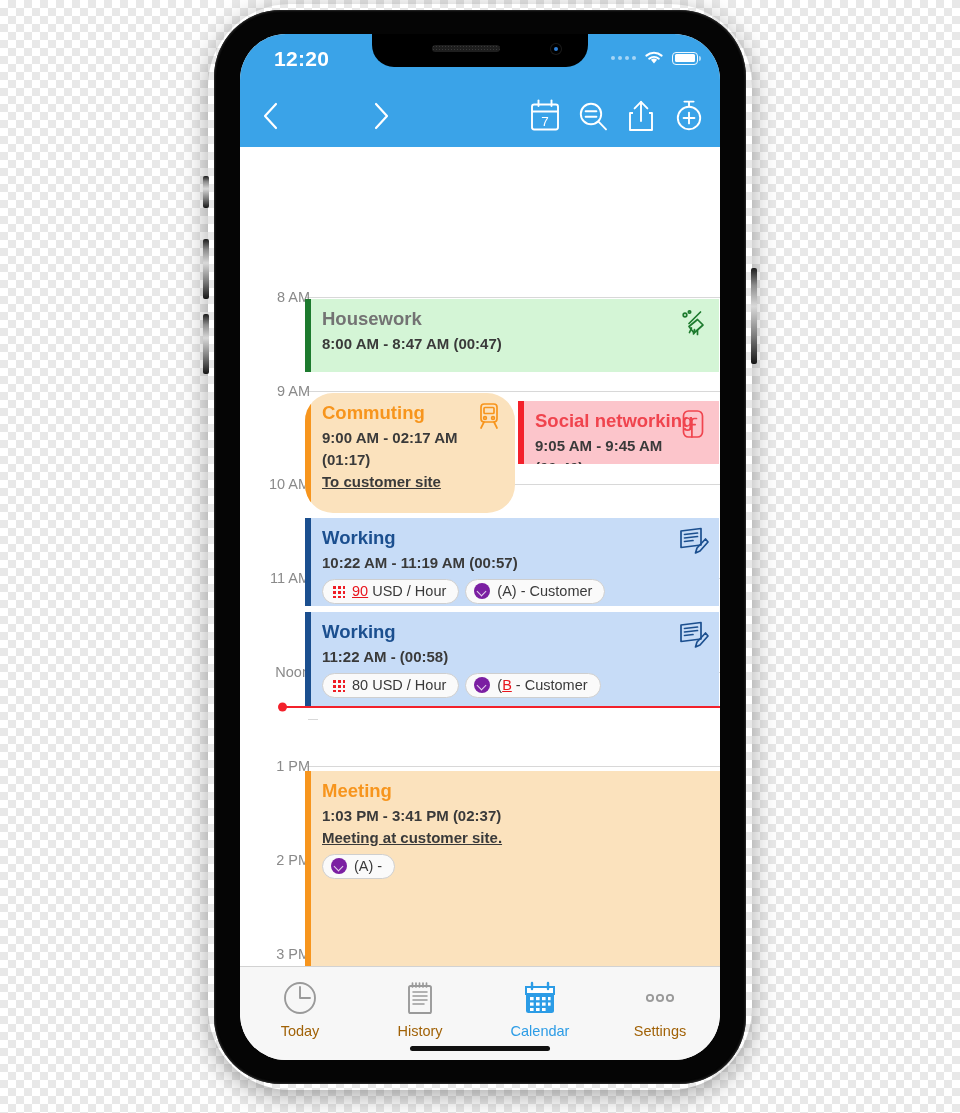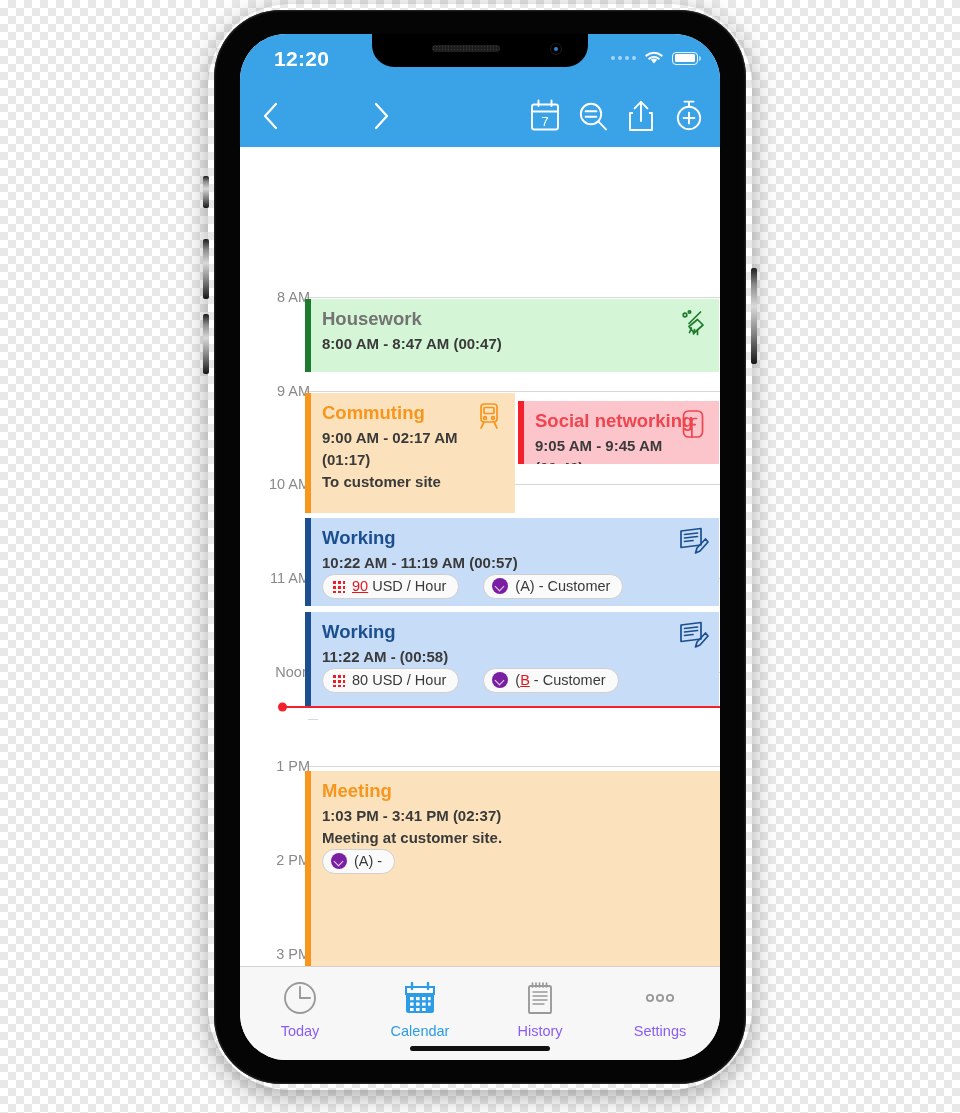--- a/index.html
+++ b/index.html
@@ -150,23 +150,23 @@
   .ev{
     position:absolute;
     box-sizing:border-box;
     overflow:hidden;
     cursor:pointer;
   }
   .ev .bar{position:absolute;left:0;top:0;bottom:0;width:6px;}
   .ev .inner{position:absolute;left:6px;right:0;top:0;bottom:0;padding:8px 10px 0 11px;box-sizing:border-box;}
   .ev .ttl{font-size:18.5px;font-weight:bold;line-height:1.3;}
   .ev .tm{font-size:15px;font-weight:bold;color:#3a3a3a;line-height:1.45;margin-top:2px;}
-  .ev .note{font-size:15px;font-weight:bold;color:#3a3a3a;line-height:1.45;}
+  .ev .note{font-size:15px;font-weight:bold;color:#3a3a3a;line-height:1.45;text-decoration:underline;}
   .ev .cat-icon{position:absolute;right:9px;top:7px;width:34px;height:32px;}
-  .tags{display:flex;gap:24px;flex-wrap:wrap;}
+  .tags{display:flex;gap:6px;margin-top:5px;flex-wrap:wrap;}
   .tag{
     display:inline-flex;align-items:center;gap:7px;
     background:#fafafa;border:1px solid #cfcfcf;border-radius:13px;
     height:25px;padding:0 12px 0 8px;box-sizing:border-box;
     font-size:14.5px;color:#3a3a3a;white-space:nowrap;
   }
   .griddots{
     width:14px;height:14px;flex:0 0 14px;
     background-image:radial-gradient(circle,#ef1c24 1.45px,transparent 1.6px);
     background-size:5px 5px;background-position:1px 1px;
@@ -186,21 +186,21 @@
   #nowdot{position:absolute;left:38px;width:9px;height:9px;border-radius:50%;background:#f3212b;transform:translateY(-3.5px);}
 
   
   #tabbar{
     position:absolute;left:0;right:0;bottom:0;height:93px;
     background:#f7f7f7;border-top:1px solid #d2d2d2;
     display:flex;
   }
   .tab{
     flex:1;display:flex;flex-direction:column;align-items:center;
-    padding-top:11px;cursor:pointer;color:#8b5cf6;
+    padding-top:11px;cursor:pointer;color:#a16207;
   }
   .tab .lbl{font-size:14.5px;margin-top:5px;}
   .tab.active{color:#2c9ce6;}
   .tab .ico{width:40px;height:40px;display:block;}
   #homebar{
     position:absolute;left:50%;transform:translateX(-50%);bottom:9px;
     width:140px;height:5px;border-radius:3px;background:#111;
   }
 </style>
 </head>
@@ -318,21 +318,21 @@
               <div class="tm">8:00 AM - 8:47 AM (00:47)</div>
             </div>
             <div class="cat-icon"><svg viewBox="0 0 34 32">
                 <path d="M24.5 6 L13 17.5" stroke="#1d7a2e" stroke-width="1.7" fill="none" stroke-linecap="round" stroke-linejoin="round"></path>
                 <path d="M21.5 13.5 L27 19 L18 27 L13 20.5 Z" stroke="#1d7a2e" stroke-width="1.7" fill="none" stroke-linecap="round" stroke-linejoin="round"></path>
                 <path d="M15.5 22 L13.5 26.5 M18.5 23.5 L17.5 28 M21.5 24.5 L21.5 28.5" stroke="#1d7a2e" stroke-width="1.7" fill="none" stroke-linecap="round" stroke-linejoin="round"></path>
                 <circle cx="9" cy="9" r="1.8" stroke="#1d7a2e" stroke-width="1.7" fill="none" stroke-linecap="round" stroke-linejoin="round"></circle>
                 <circle cx="13.5" cy="6" r="1.2" stroke="#1d7a2e" stroke-width="1.7" fill="none" stroke-linecap="round" stroke-linejoin="round"></circle>
               </svg></div>
           </div>
-          <div class="ev" style="top: 246px; height: 120px; left: 0px; width: 210px; background: rgb(251, 226, 189);">
+          <div class="ev" style="top: 246px; height: 120px; left: 0px; width: 210px; background: rgb(251, 226, 189); border-radius: 28px;">
             <div class="bar" style="background: rgb(247, 149, 29);"></div>
             <div class="inner">
               <div class="ttl" style="color: rgb(247, 149, 29);">Commuting</div>
               <div class="tm">9:00 AM - 02:17 AM (01:17)</div>
               <div class="note">To customer site</div>
             </div>
             <div class="cat-icon"><svg viewBox="0 0 34 32">
                 <rect x="9" y="4" width="16" height="18" rx="3.2" stroke="#f7951d" stroke-width="1.7" fill="none" stroke-linecap="round" stroke-linejoin="round"></rect>
                 <rect x="12" y="7.5" width="10" height="6" rx="1" stroke="#f7951d" stroke-width="1.7" fill="none" stroke-linecap="round" stroke-linejoin="round"></rect>
                 <circle cx="13" cy="18" r="1.4" stroke="#f7951d" stroke-width="1.7" fill="none" stroke-linecap="round" stroke-linejoin="round"></circle>
@@ -423,20 +423,28 @@
         </div>
     </div>
 
     <div id="tabbar">
         <div class="tab">
           <span class="ico"><svg viewBox="0 0 40 40">
               <circle cx="20" cy="20" r="15" stroke="#9a9a9a" stroke-width="1.9" fill="none" stroke-linecap="round" stroke-linejoin="round"></circle>
               <path d="M20 9 V20 H30" stroke="#9a9a9a" stroke-width="1.9" fill="none" stroke-linecap="round" stroke-linejoin="round"></path>
             </svg></span>
           <span class="lbl">Today</span>
+        </div>
+        <div class="tab">
+          <span class="ico"><svg viewBox="0 0 40 40">
+              <rect x="9" y="8" width="22" height="27" rx="1.6" stroke="#9a9a9a" stroke-width="1.9" fill="none" stroke-linecap="round" stroke-linejoin="round"></rect>
+              <path d="M12.5 5 V9 M16 5 V9 M19.5 5 V9 M23 5 V9 M26.5 5 V9" stroke="#9a9a9a" stroke-width="1.7" stroke-linecap="round"></path>
+              <path d="M13 14 H27 M13 18 H27 M13 22 H27 M13 26 H24" stroke="#9a9a9a" stroke-width="1.5" stroke-linecap="round"></path>
+            </svg></span>
+          <span class="lbl">History</span>
         </div>
         <div class="tab active">
           <span class="ico"><svg viewBox="0 0 40 40">
               <rect x="6" y="9" width="28" height="26" rx="2.5" fill="#2c9ce6"></rect>
               <rect x="6" y="9" width="28" height="7" fill="#fff" stroke="#2c9ce6" stroke-width="2"></rect>
               <line x1="12" y1="5" x2="12" y2="11" stroke="#2c9ce6" stroke-width="2.4" stroke-linecap="round"></line>
               <line x1="28" y1="5" x2="28" y2="11" stroke="#2c9ce6" stroke-width="2.4" stroke-linecap="round"></line>
               <g fill="#fff">
                 <rect x="10" y="19" width="3.6" height="3.2"></rect>
                 <rect x="16" y="19" width="3.6" height="3.2"></rect>
@@ -448,28 +456,20 @@
                 <rect x="28" y="24.5" width="2.6" height="3.2"></rect>
                 <rect x="10" y="30" width="3.6" height="3"></rect>
                 <rect x="16" y="30" width="3.6" height="3"></rect>
                 <rect x="22" y="30" width="3.6" height="3"></rect>
               </g>
             </svg></span>
           <span class="lbl">Calendar</span>
         </div>
         <div class="tab">
           <span class="ico"><svg viewBox="0 0 40 40">
-              <rect x="9" y="8" width="22" height="27" rx="1.6" stroke="#9a9a9a" stroke-width="1.9" fill="none" stroke-linecap="round" stroke-linejoin="round"></rect>
-              <path d="M12.5 5 V9 M16 5 V9 M19.5 5 V9 M23 5 V9 M26.5 5 V9" stroke="#9a9a9a" stroke-width="1.7" stroke-linecap="round"></path>
-              <path d="M13 14 H27 M13 18 H27 M13 22 H27 M13 26 H24" stroke="#9a9a9a" stroke-width="1.5" stroke-linecap="round"></path>
-            </svg></span>
-          <span class="lbl">History</span>
-        </div>
-        <div class="tab">
-          <span class="ico"><svg viewBox="0 0 40 40">
               <circle cx="10" cy="20" r="3.1" stroke="#9a9a9a" stroke-width="1.9" fill="none" stroke-linecap="round" stroke-linejoin="round"></circle>
               <circle cx="20" cy="20" r="3.1" stroke="#9a9a9a" stroke-width="1.9" fill="none" stroke-linecap="round" stroke-linejoin="round"></circle>
               <circle cx="30" cy="20" r="3.1" stroke="#9a9a9a" stroke-width="1.9" fill="none" stroke-linecap="round" stroke-linejoin="round"></circle>
             </svg></span>
           <span class="lbl">Settings</span>
         </div>
       </div>
     <div id="homebar"></div>
 
   </div>

